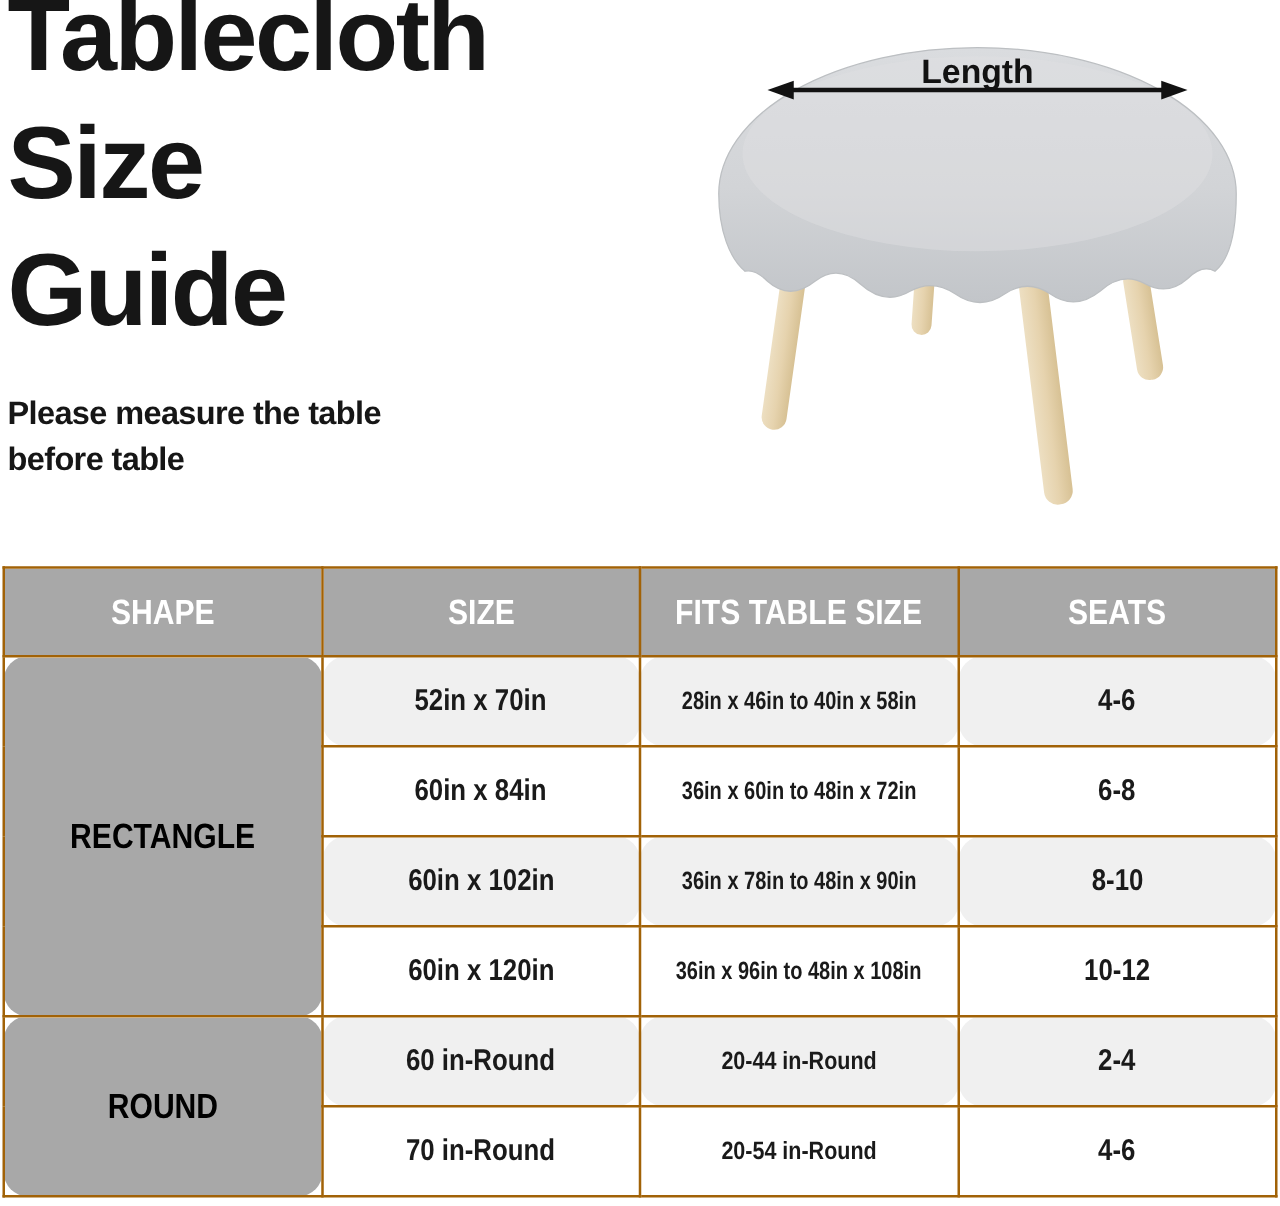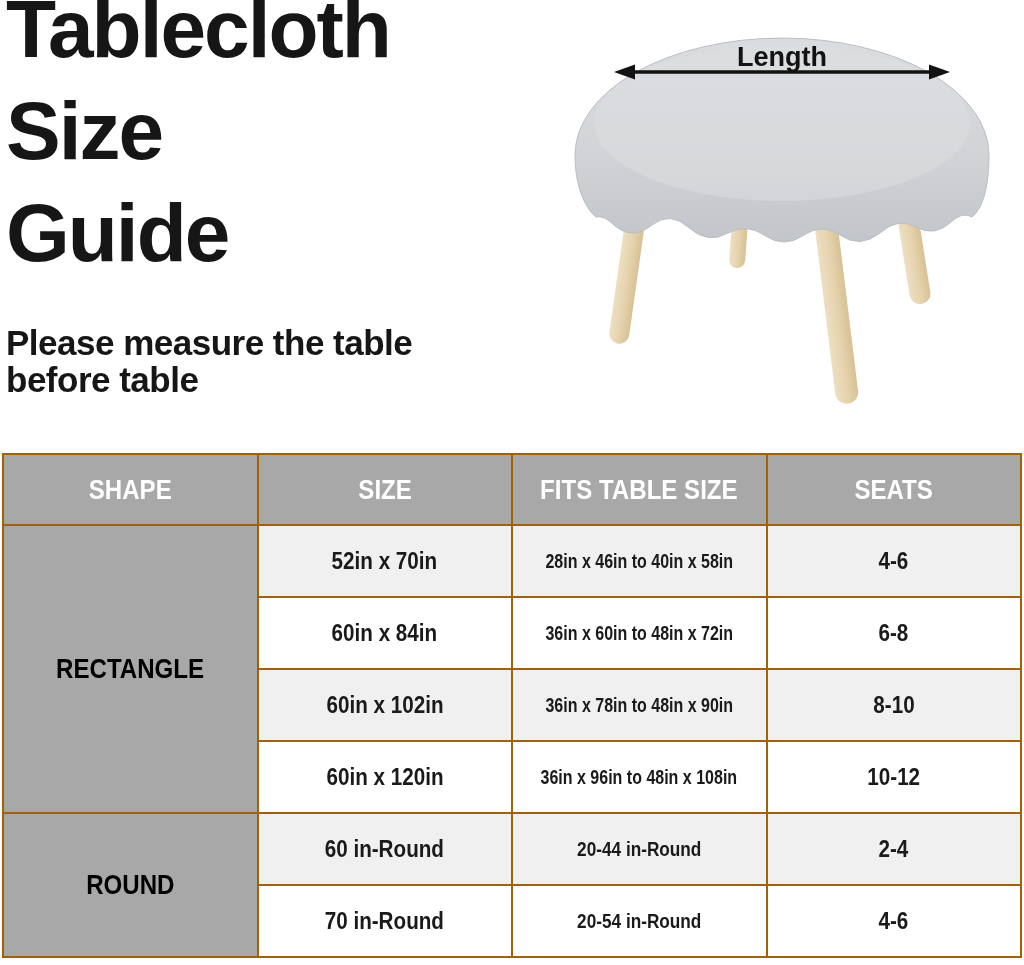--- a/index.html
+++ b/index.html
@@ -10,22 +10,22 @@
 
   
   .title {
     position: absolute; left: 6px; top: -22px;
     font-size: 82px; line-height: 102px; font-weight: bold;
     color: #161616; letter-spacing: -2px;
   }
   .title .line { display: block; }
 
   .note {
-    position: absolute; left: 6px; top: 324px;
-    font-size: 35px; line-height: 37px; font-weight: bold;
+    position: absolute; left: 6px; top: 312px;
+    font-size: 26px; line-height: 37px; font-weight: bold;
     color: #161616; letter-spacing: -0.5px;
   }
   .note span { display: block; }
 
   
   .diagram { position: absolute; left: 562px; top: 15px; width: 445px; height: 425px; }
   .diagram svg { display: block; }
   .len-label { font-family: "Liberation Sans", sans-serif; font-size: 27px; font-weight: bold; }
 
   
@@ -35,21 +35,21 @@
   }
   .size-guide th, .size-guide td {
     border: 2px solid #a16207;
     text-align: center; vertical-align: middle;
     height: 72px; padding: 0; overflow: hidden; white-space: nowrap;
   }
   .size-guide th {
     background: #a8a8a8; color: #ffffff;
     font-size: 28px; font-weight: bold; height: 71px;
   }
-  .size-guide td { background: #ffffff; color: #1a1a1a; font-weight: bold; }
+  .size-guide td { background: #ffffff; color: #1a1a1a; font-weight: bold; border-radius: 19px; }
   .size-guide tr.alt td { background: #f0f0f0; }
   .size-guide td.shape {
     background: #a8a8a8 !important; color: #000000;
     font-size: 28px; font-weight: bold;
   }
   .size-guide td.size  { font-size: 24px; }
   .size-guide td.fits  { font-size: 20px; text-align: center; }
   .size-guide td.seats { font-size: 24px; }
 
   

